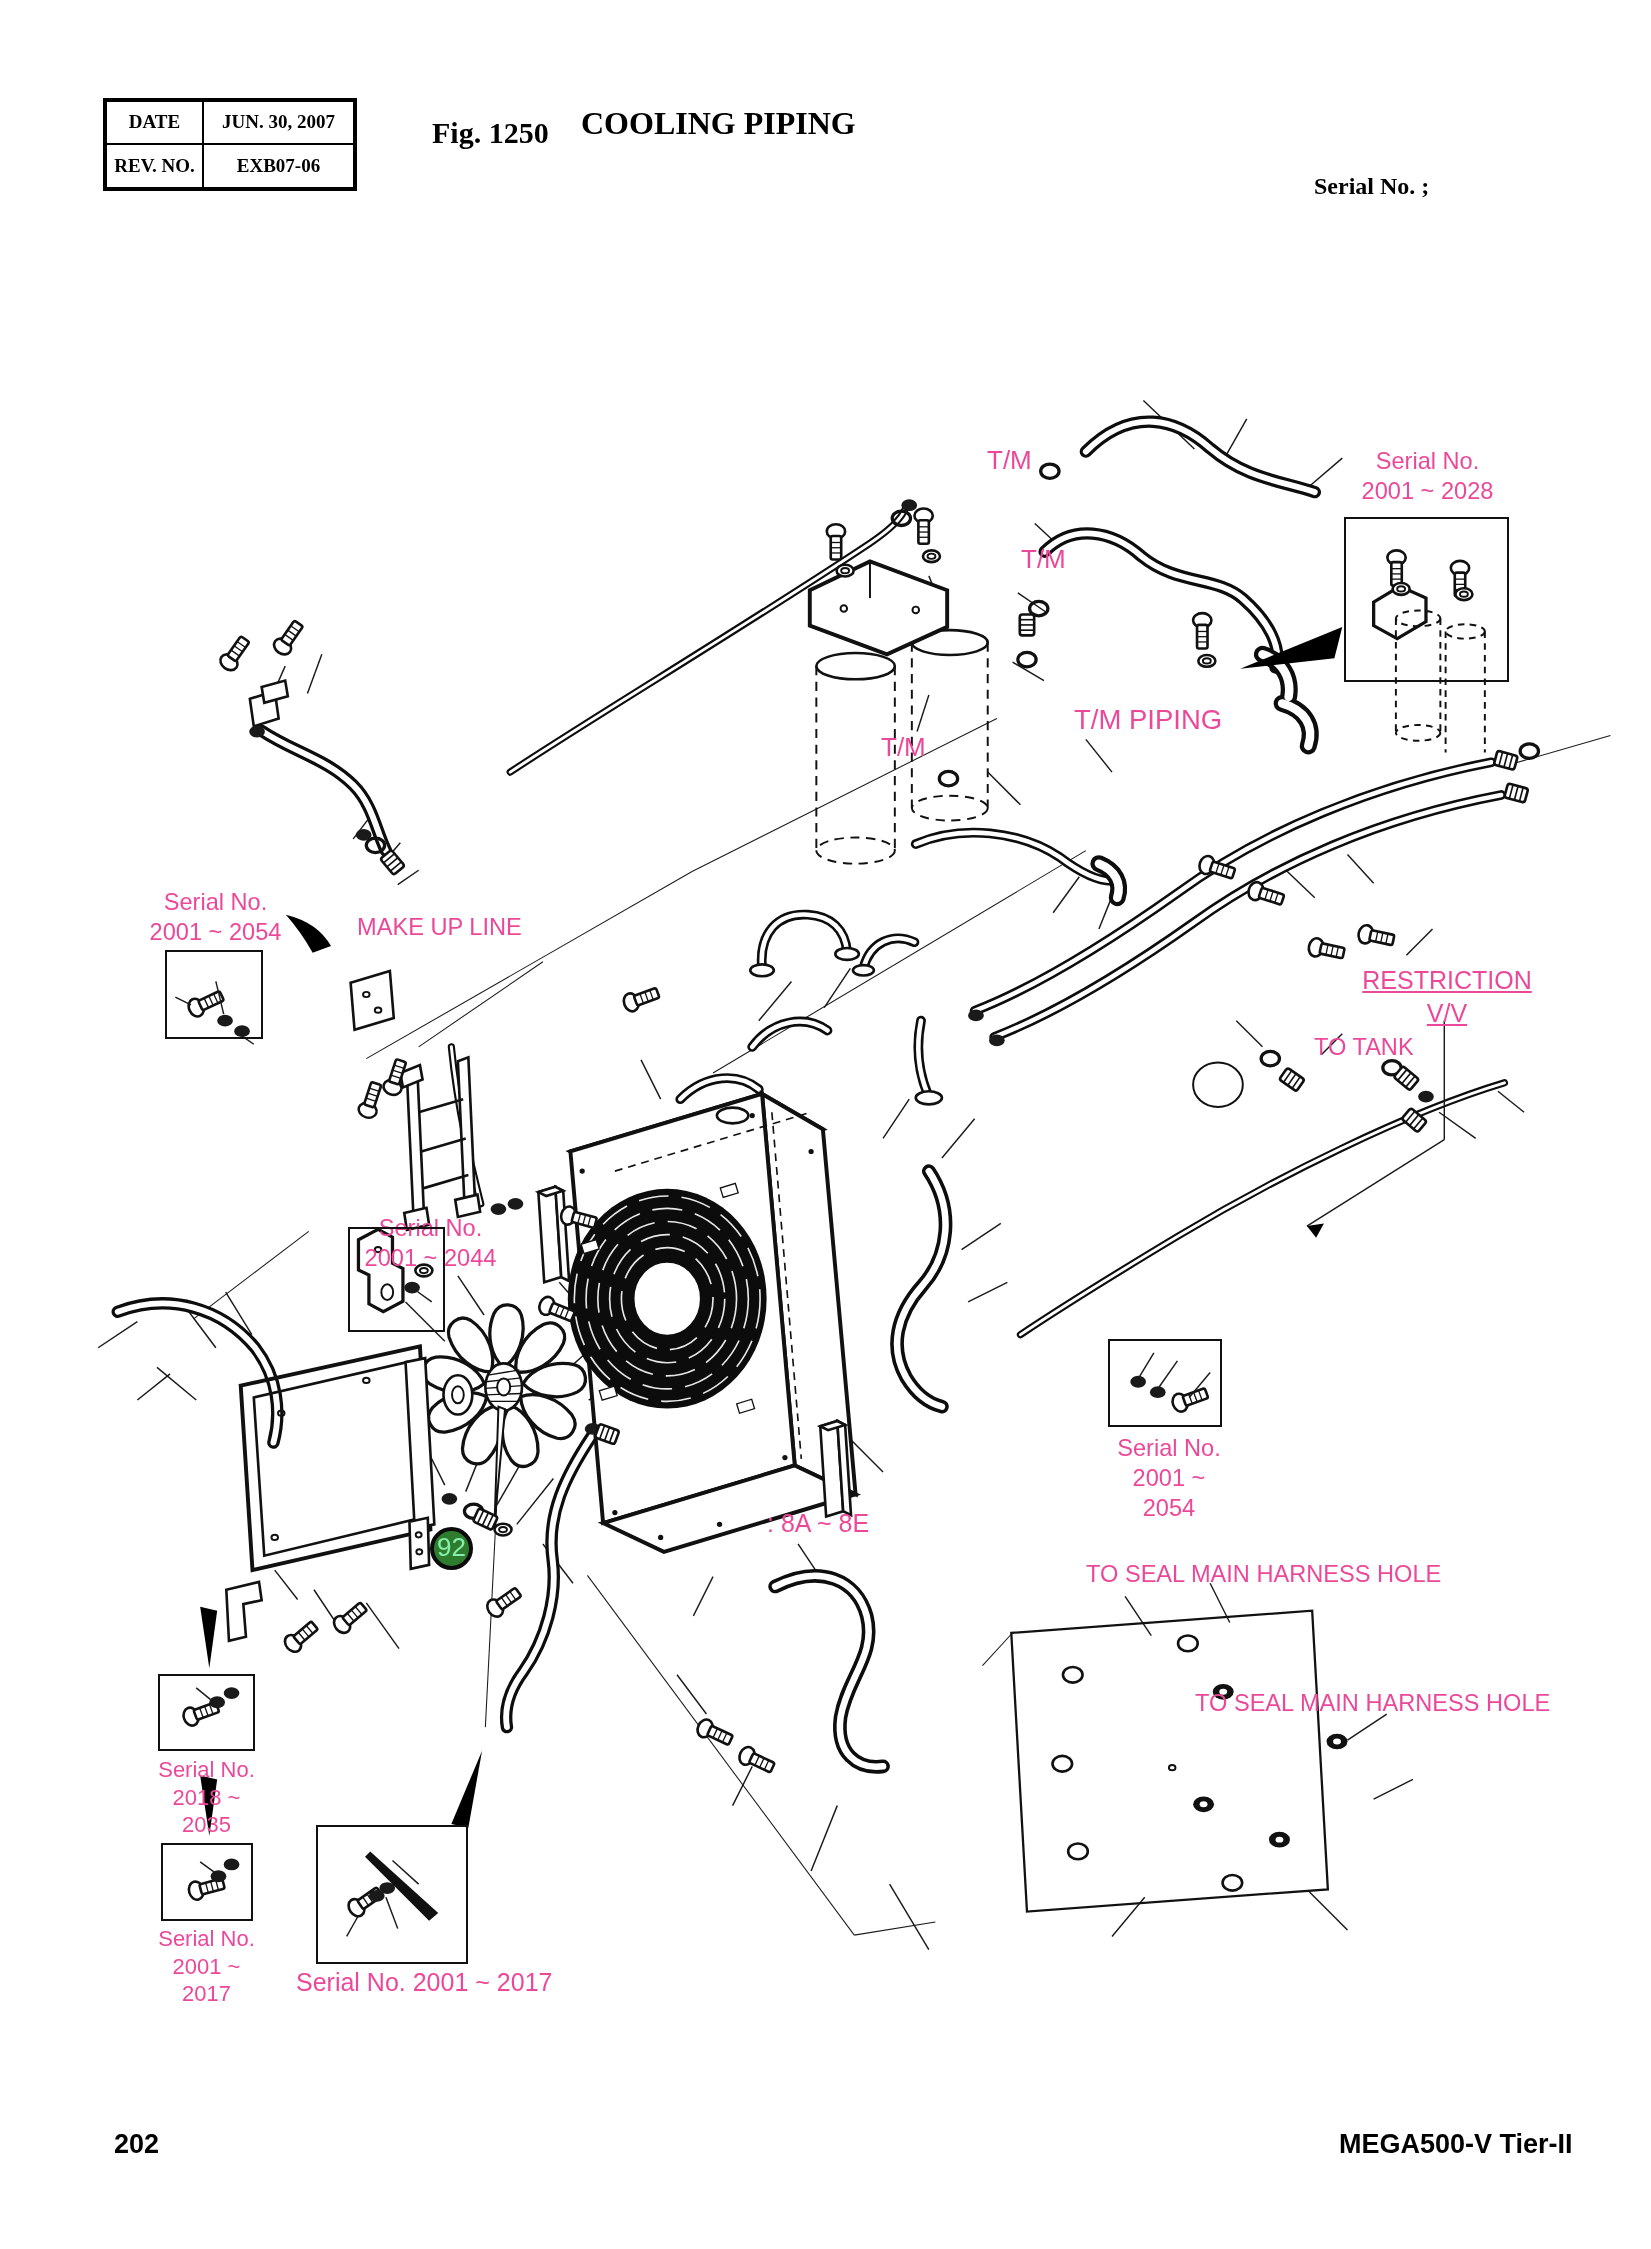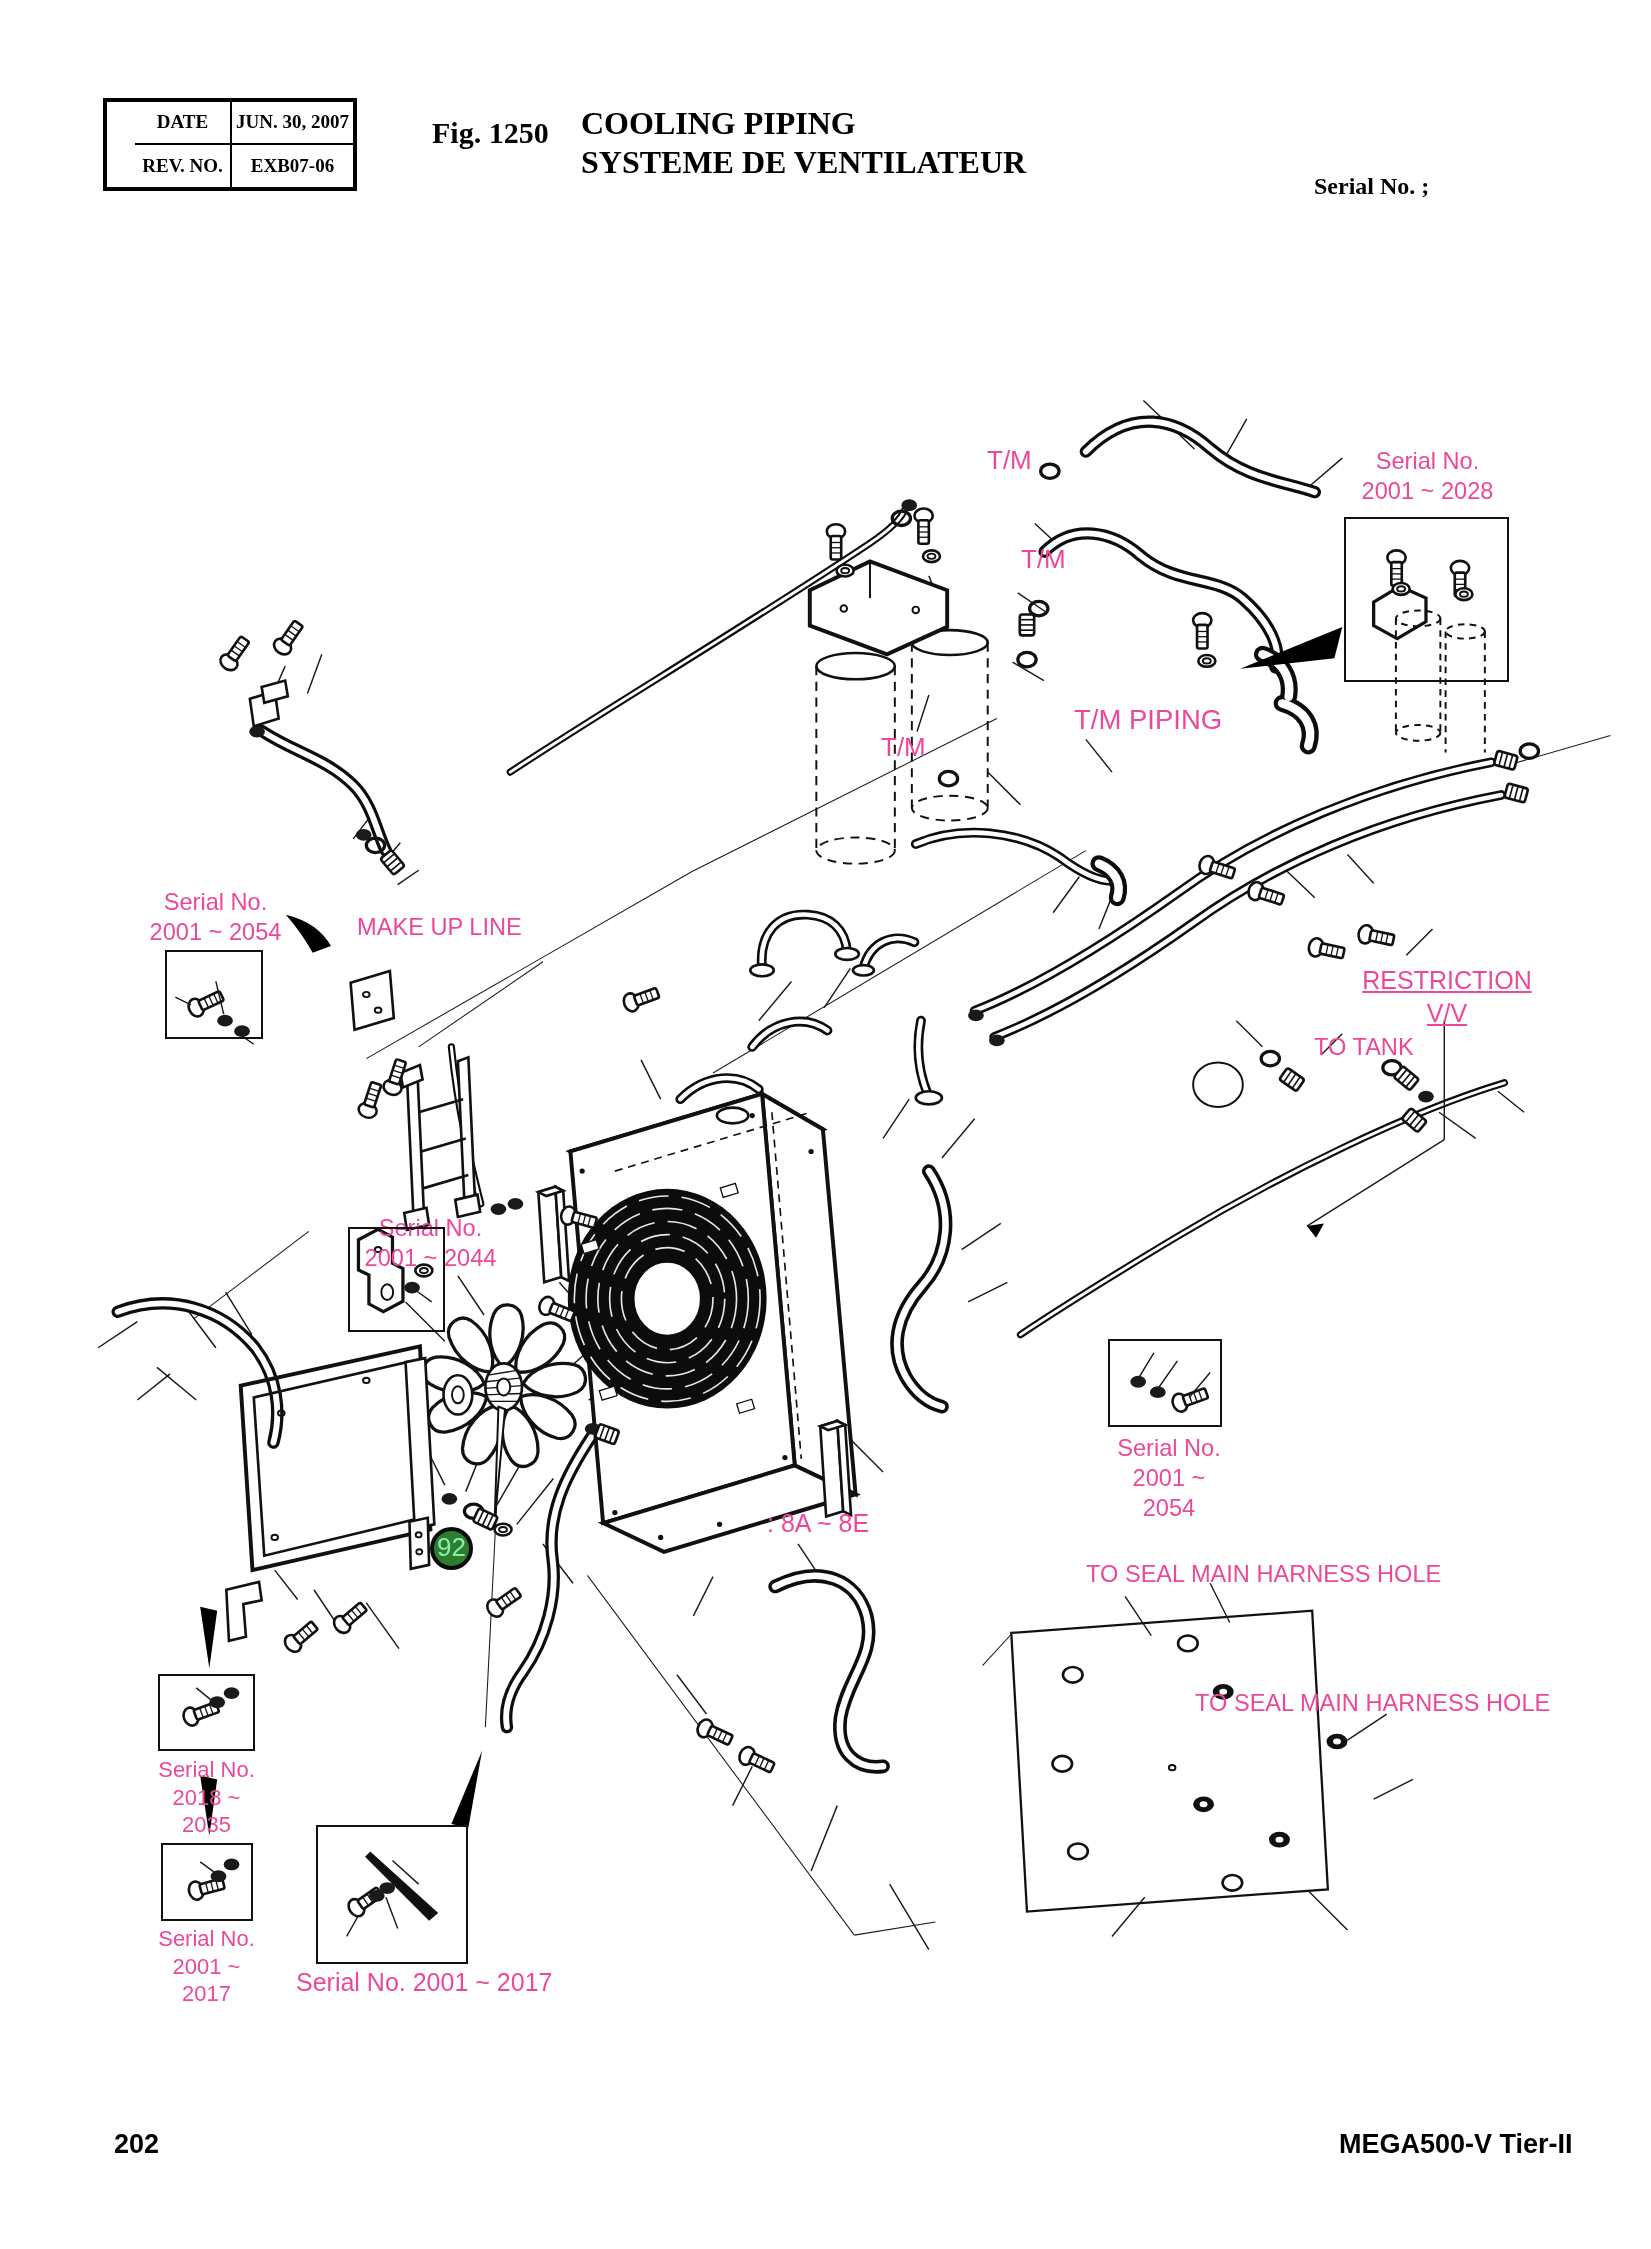--- a/index.html
+++ b/index.html
@@ -2,21 +2,21 @@
 <html style="font-size:10.5px"><head>
 <meta charset="utf-8">
 <style>
   html,body{margin:0;padding:0;background:#ffffff;}
   .page{position:relative;width:1651px;height:2250px;background:#fff;overflow:hidden;
         font-family:"Liberation Sans",sans-serif;color:#000;}
   
   .meta-table{position:absolute;left:103px;top:98px;width:254px;height:93px;
       border:4.6px solid #000;box-sizing:border-box;display:grid;
       grid-template-columns:97px 1fr;grid-template-rows:1fr 1fr;
-      font-family:"Liberation Serif",serif;font-weight:bold;font-size:19px;padding-left:28px;}
+      font-family:"Liberation Serif",serif;font-weight:bold;font-size:19px;}
   .meta-cell{display:flex;align-items:center;justify-content:center;
       border-right:2px solid #000;border-bottom:2px solid #000;white-space:nowrap;}
   .meta-cell.last-col{border-right:none;}
   .meta-cell.last-row{border-bottom:none;}
   .fig-label{position:absolute;left:432px;top:116px;font-family:"Liberation Serif",serif;
       font-weight:bold;font-size:30px;white-space:nowrap;}
   .title1{position:absolute;left:581px;top:105px;font-family:"Liberation Serif",serif;
       font-weight:bold;font-size:32px;white-space:nowrap;}
   .title2{position:absolute;left:581px;top:144px;font-family:"Liberation Serif",serif;
       font-weight:bold;font-size:32px;white-space:nowrap;}
@@ -480,21 +480,20 @@
   </svg>
 
   <div class="meta-table">
     <div class="meta-cell">DATE</div>
     <div class="meta-cell last-col">JUN. 30, 2007</div>
     <div class="meta-cell last-row">REV. NO.</div>
     <div class="meta-cell last-col last-row">EXB07-06</div>
   </div>
   <div class="fig-label">Fig. 1250</div>
   <div class="title1">COOLING PIPING</div>
-  <div class="title2">SYSTEME DE VENTILATEUR</div>
   <div class="serial-note">Serial No. ;</div>
 
   <div class="lbl" style="left:987px;top:446px;font-size:26px;">T/M</div>
   <div class="lbl" style="left:1021px;top:545px;font-size:26px;">T/M</div>
   <div class="lbl" style="left:881px;top:733px;font-size:26px;">T/M</div>
   <div class="lbl" style="left:1074px;top:705px;font-size:27.5px;">T/M PIPING</div>
   <div class="lbl" style="left:357px;top:874px;font-size:23.6px;margin-top:41px;">MAKE UP LINE</div>
   <div class="lbl ctr" style="left:1349px;top:964px;width:196px;font-size:25px;line-height:33px;text-decoration:underline;"><span>RESTRICTION</span><br><span>V/V</span></div>
   <div class="lbl" style="left:1314px;top:1035px;">TO TANK</div>
   <div class="lbl" style="left:767px;top:1510px;font-size:25px;">: 8A ~ 8E</div>

